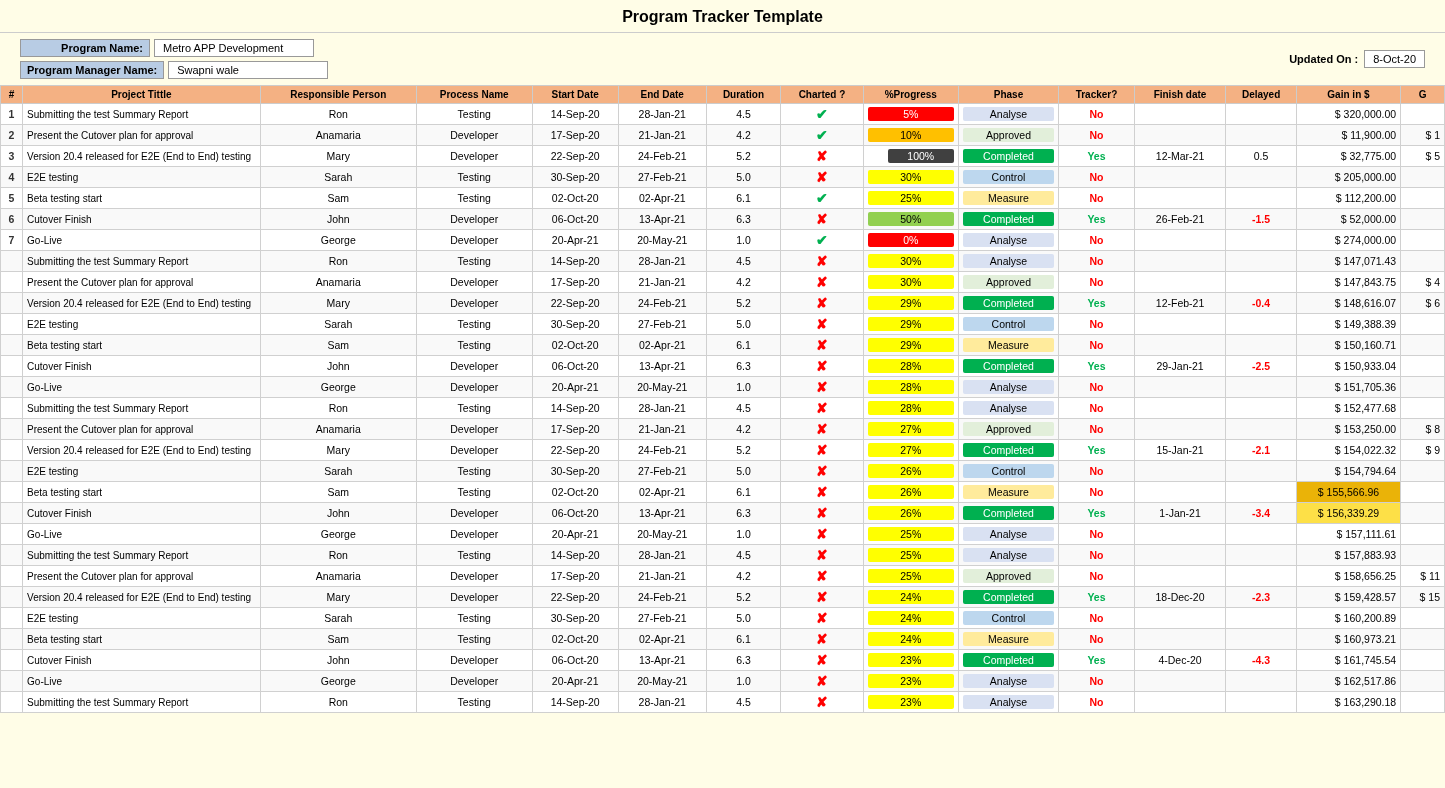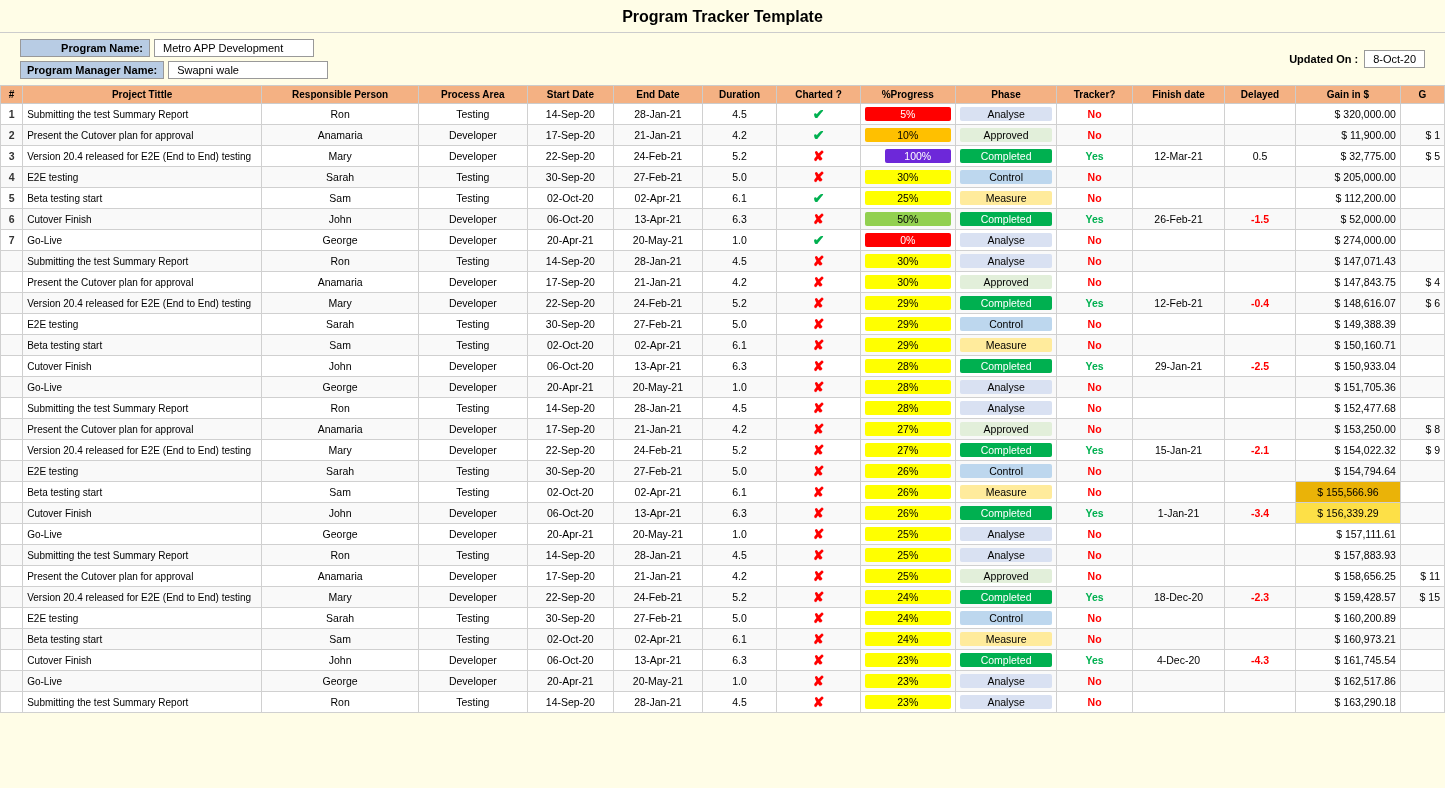--- a/index.html
+++ b/index.html
@@ -74,21 +74,21 @@
     tr.data-row:nth-child(even) td { background: #fff; }
     tr.data-row:nth-child(odd) td { background: #fff; }
 
     .row-num { text-align: center; color: #333; font-weight: bold; }
     .col-center { text-align: center; }
     .col-right { text-align: right; }
     .prog-red { background: #ff0000; color: #fff; }
     .prog-orange { background: #ffc000; color: #000; }
     .prog-yellow { background: #ffff00; color: #000; }
     .prog-green { background: #92d050; color: #000; }
-    .prog-darkgreen { background: #6d28d9; color: #fff; margin-left: 20px; }
+    .prog-darkgreen { background: #404040; color: #fff; margin-left: 20px; }
 
     .phase-analyse { background: #d9e1f2; color: #000; text-align: center; border-radius: 2px; }
     .phase-approved { background: #e2efda; color: #000; text-align: center; border-radius: 2px; }
     .phase-completed { background: #00b050; color: #fff; text-align: center; border-radius: 2px; }
     .phase-control { background: #bdd7ee; color: #000; text-align: center; border-radius: 2px; }
     .phase-measure { background: #ffeb9c; color: #000; text-align: center; border-radius: 2px; }
 
     .closed-yes { color: #00b050; font-weight: bold; text-align: center; }
     .closed-no { color: #ff0000; font-weight: bold; text-align: center; }
 
@@ -122,21 +122,21 @@
     </div>
   </div>
 
   <div class="table-container">
     <table>
       <thead>
         <tr class="sub-header">
           <th>#</th>
           <th>Project Tittle</th>
           <th>Responsible Person</th>
-          <th>Process Area</th>
+          <th>Process Name</th>
           <th>Start Date</th>
           <th>End Date</th>
           <th>Duration</th>
           <th>Charted ?</th>
           <th>%Progress</th>
           <th>Phase</th>
           <th>Tracker?</th>
           <th>Finish date</th>
           <th>Delayed</th>
           <th>Gain in $</th>

